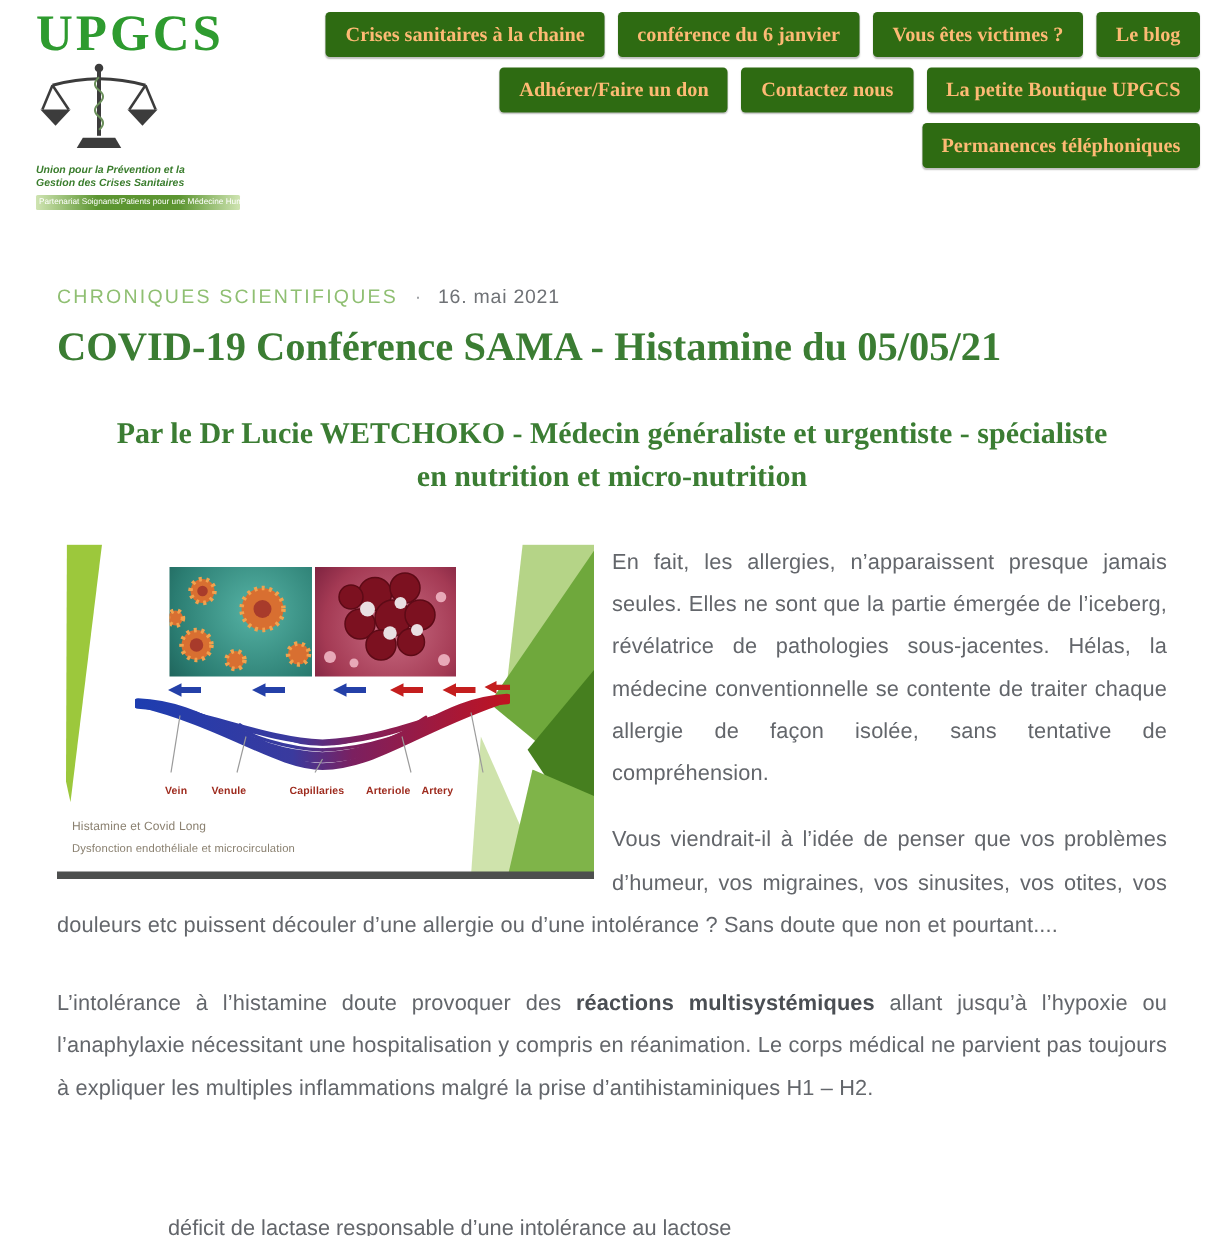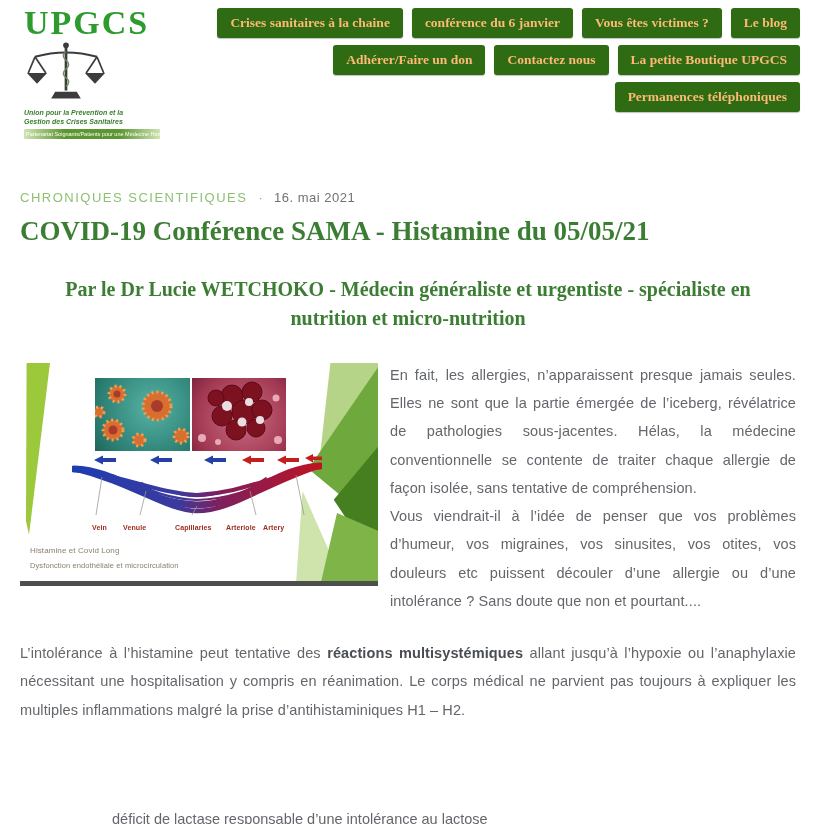--- a/index.html
+++ b/index.html
@@ -17,34 +17,34 @@
                 color:#ffffff;font-size:5.5px;padding:2px 2px;border-radius:1px;white-space:nowrap;}
 
   .nav{position:absolute;right:16px;top:8px;display:flex;flex-direction:column;
        align-items:flex-end;gap:7px;}
   .nav-row{display:flex;gap:9px;}
   .btn{background:#2e6b12;color:#fdba74;font-family:"Liberation Serif",serif;font-weight:bold;
        font-size:13.5px;padding:7px 13px;border:none;border-radius:3px;cursor:pointer;
        white-space:nowrap;box-shadow:0 1px 1px rgba(0,0,0,.25);}
 
   
-  .article{padding:0 20px;margin-top:40px;}
+  .article{padding:0 38px;margin-top:40px;}
   .meta{font-size:13px;letter-spacing:1.5px;color:#8a8d91;}
   .meta .category{color:#8fbf72;cursor:pointer;}
   .meta .sep{color:#9a9da1;margin:0 6px;letter-spacing:0;}
   .meta .date{color:#6f7276;letter-spacing:.5px;}
   .title{font-family:"Liberation Serif",serif;font-weight:600;font-size:27px;
          color:#3b7d33;margin:10px 0 0;line-height:1.25;}
   .byline{text-align:center;font-family:"Liberation Serif",serif;font-weight:600;
           font-size:20px;color:#3b7d33;margin-top:26px;line-height:1.45;padding:0 30px;}
 
   .content{margin-top:28px;color:#63666b;font-size:14.5px;line-height:1.95;
            text-align:justify;letter-spacing:.1px;}
   .content p{margin:0 0 24px;}
-  .content p.tight{margin-bottom:0;}
+  .content p.tight{margin-bottom:16px;}
   .content b{color:#4a4e53;}
   .section-heading{font-size:15.5px;font-weight:bold;color:#43474d;text-align:center;
                    letter-spacing:.4px;margin:2px 0 24px;}
   .clipped-line{position:absolute;left:112px;top:811px;width:660px;color:#63666b;
                 font-size:14.5px;white-space:nowrap;}
 
   
   .slide{float:left;width:358px;height:226px;margin:2px 12px 8px 0;position:relative;
          background:#ffffff;overflow:hidden;}
   .wedge-left{position:absolute;left:0;top:0;width:30px;height:172px;background:#9cc83c;
@@ -231,18 +231,18 @@
       <div class="caption2">Dysfonction endothéliale et microcirculation</div>
       <div class="slide-bar"></div>
     </figure>
 
 
 
     <p class="tight">En fait, les allergies, n’apparaissent presque jamais seules. Elles ne sont que la partie émergée de l’iceberg, révélatrice de pathologies sous-jacentes. Hélas, la médecine conventionnelle se contente de traiter chaque allergie de façon isolée, sans tentative de compréhension.</p>
 
     <p>Vous viendrait-il à l’idée de penser que vos problèmes d’humeur, vos migraines, vos sinusites, vos otites, vos douleurs etc puissent découler d’une allergie ou d’une intolérance ? Sans doute que non et pourtant....</p>
 
-    <p><span>L’intolérance à l’histamine peut tentative des </span><b>réactions multisystémiques</b><span> allant jusqu’à l’hypoxie ou l’anaphylaxie nécessitant une hospitalisation y compris en réanimation. Le corps médical ne parvient pas toujours à expliquer les multiples inflammations malgré la prise d’antihistaminiques H1 – H2.</span></p>
+    <p><span>L’intolérance à l’histamine doute provoquer des </span><b>réactions multisystémiques</b><span> allant jusqu’à l’hypoxie ou l’anaphylaxie nécessitant une hospitalisation y compris en réanimation. Le corps médical ne parvient pas toujours à expliquer les multiples inflammations malgré la prise d’antihistaminiques H1 – H2.</span></p>
 
   </div>
 </div>
 
 <div class="clipped-line">déficit de lactase  responsable d’une  intolérance au lactose</div>
 
 </body></html>

